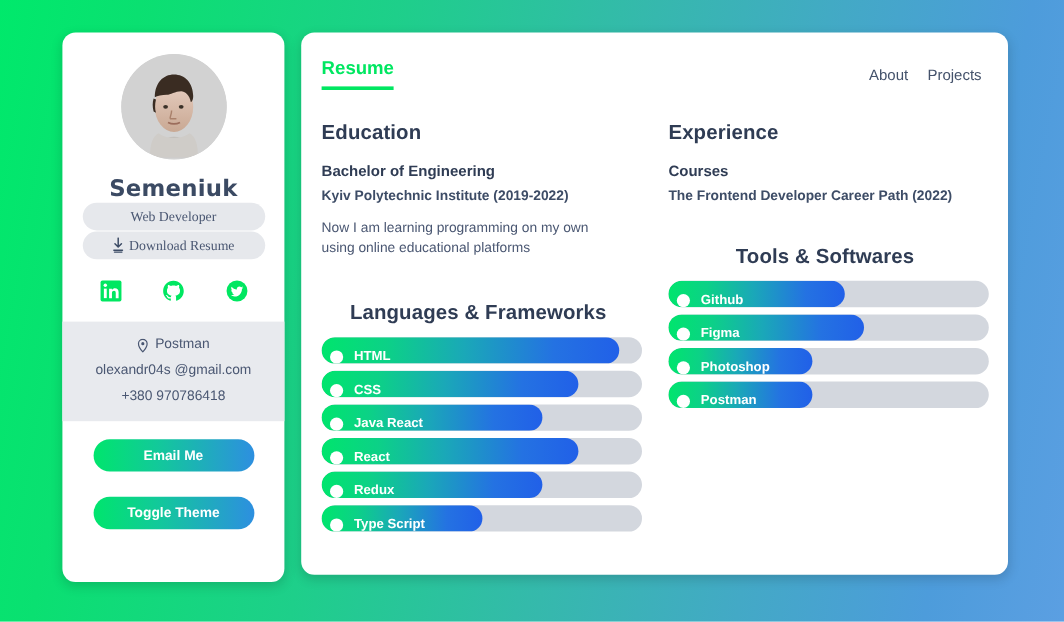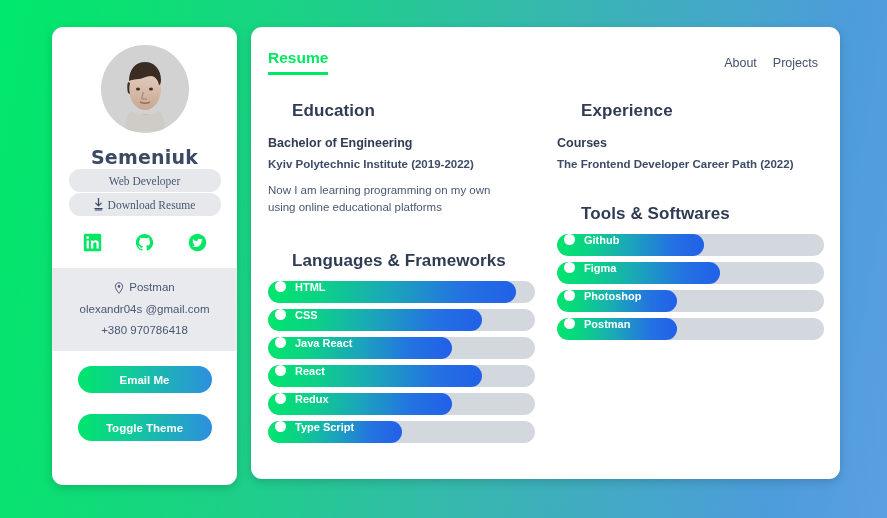--- a/index.html
+++ b/index.html
@@ -168,21 +168,20 @@
     margin-top: 26px;
     padding-left: 1px;
   }
   .col { flex: 1 1 0; min-width: 0; }
 
   .section-title {
     color: #2f3c54;
     font-size: 17px;
     font-weight: 700;
     letter-spacing: 0.1px;
-    margin-left: 24px;
   }
   .entry-title {
     color: #2f3c54;
     font-size: 12.5px;
     font-weight: 700;
     margin-top: 15px;
   }
   .entry-sub {
     color: #3d4c66;
     font-size: 11.5px;
@@ -190,39 +189,39 @@
     margin-top: 8px;
   }
   .entry-note {
     color: #4a5772;
     font-size: 11.5px;
     line-height: 1.55;
     margin-top: 12px;
     max-width: 252px;
   }
 
-  .skills-head { margin-top: 34px; }
+  .skills-head { margin-top: 34px; text-align: center; }
   .skill-list { margin-top: 10px; display: flex; flex-direction: column; gap: 6px; }
 
   .skill-track {
     position: relative;
     width: 267px;
     height: 22px;
     background: #d3d7de;
     border-radius: 11px;
     overflow: hidden;
     cursor: pointer;
   }
   .skill-fill {
     position: absolute;
     left: 0; top: 0; bottom: 0;
     border-radius: 11px;
     background: linear-gradient(90deg, #00e56d 0%, #0cd187 22%, #1aa8b8 48%, #2472e2 78%, #2160e8 100%);
     display: flex;
-    align-items: flex-start;
+    align-items: flex-end;
     padding-left: 7px;
     gap: 9px;
   }
   .skill-dot {
     width: 11px; height: 11px;
     border-radius: 50%;
     background: #ffffff;
     flex: 0 0 auto;
   }
   .skill-label {

